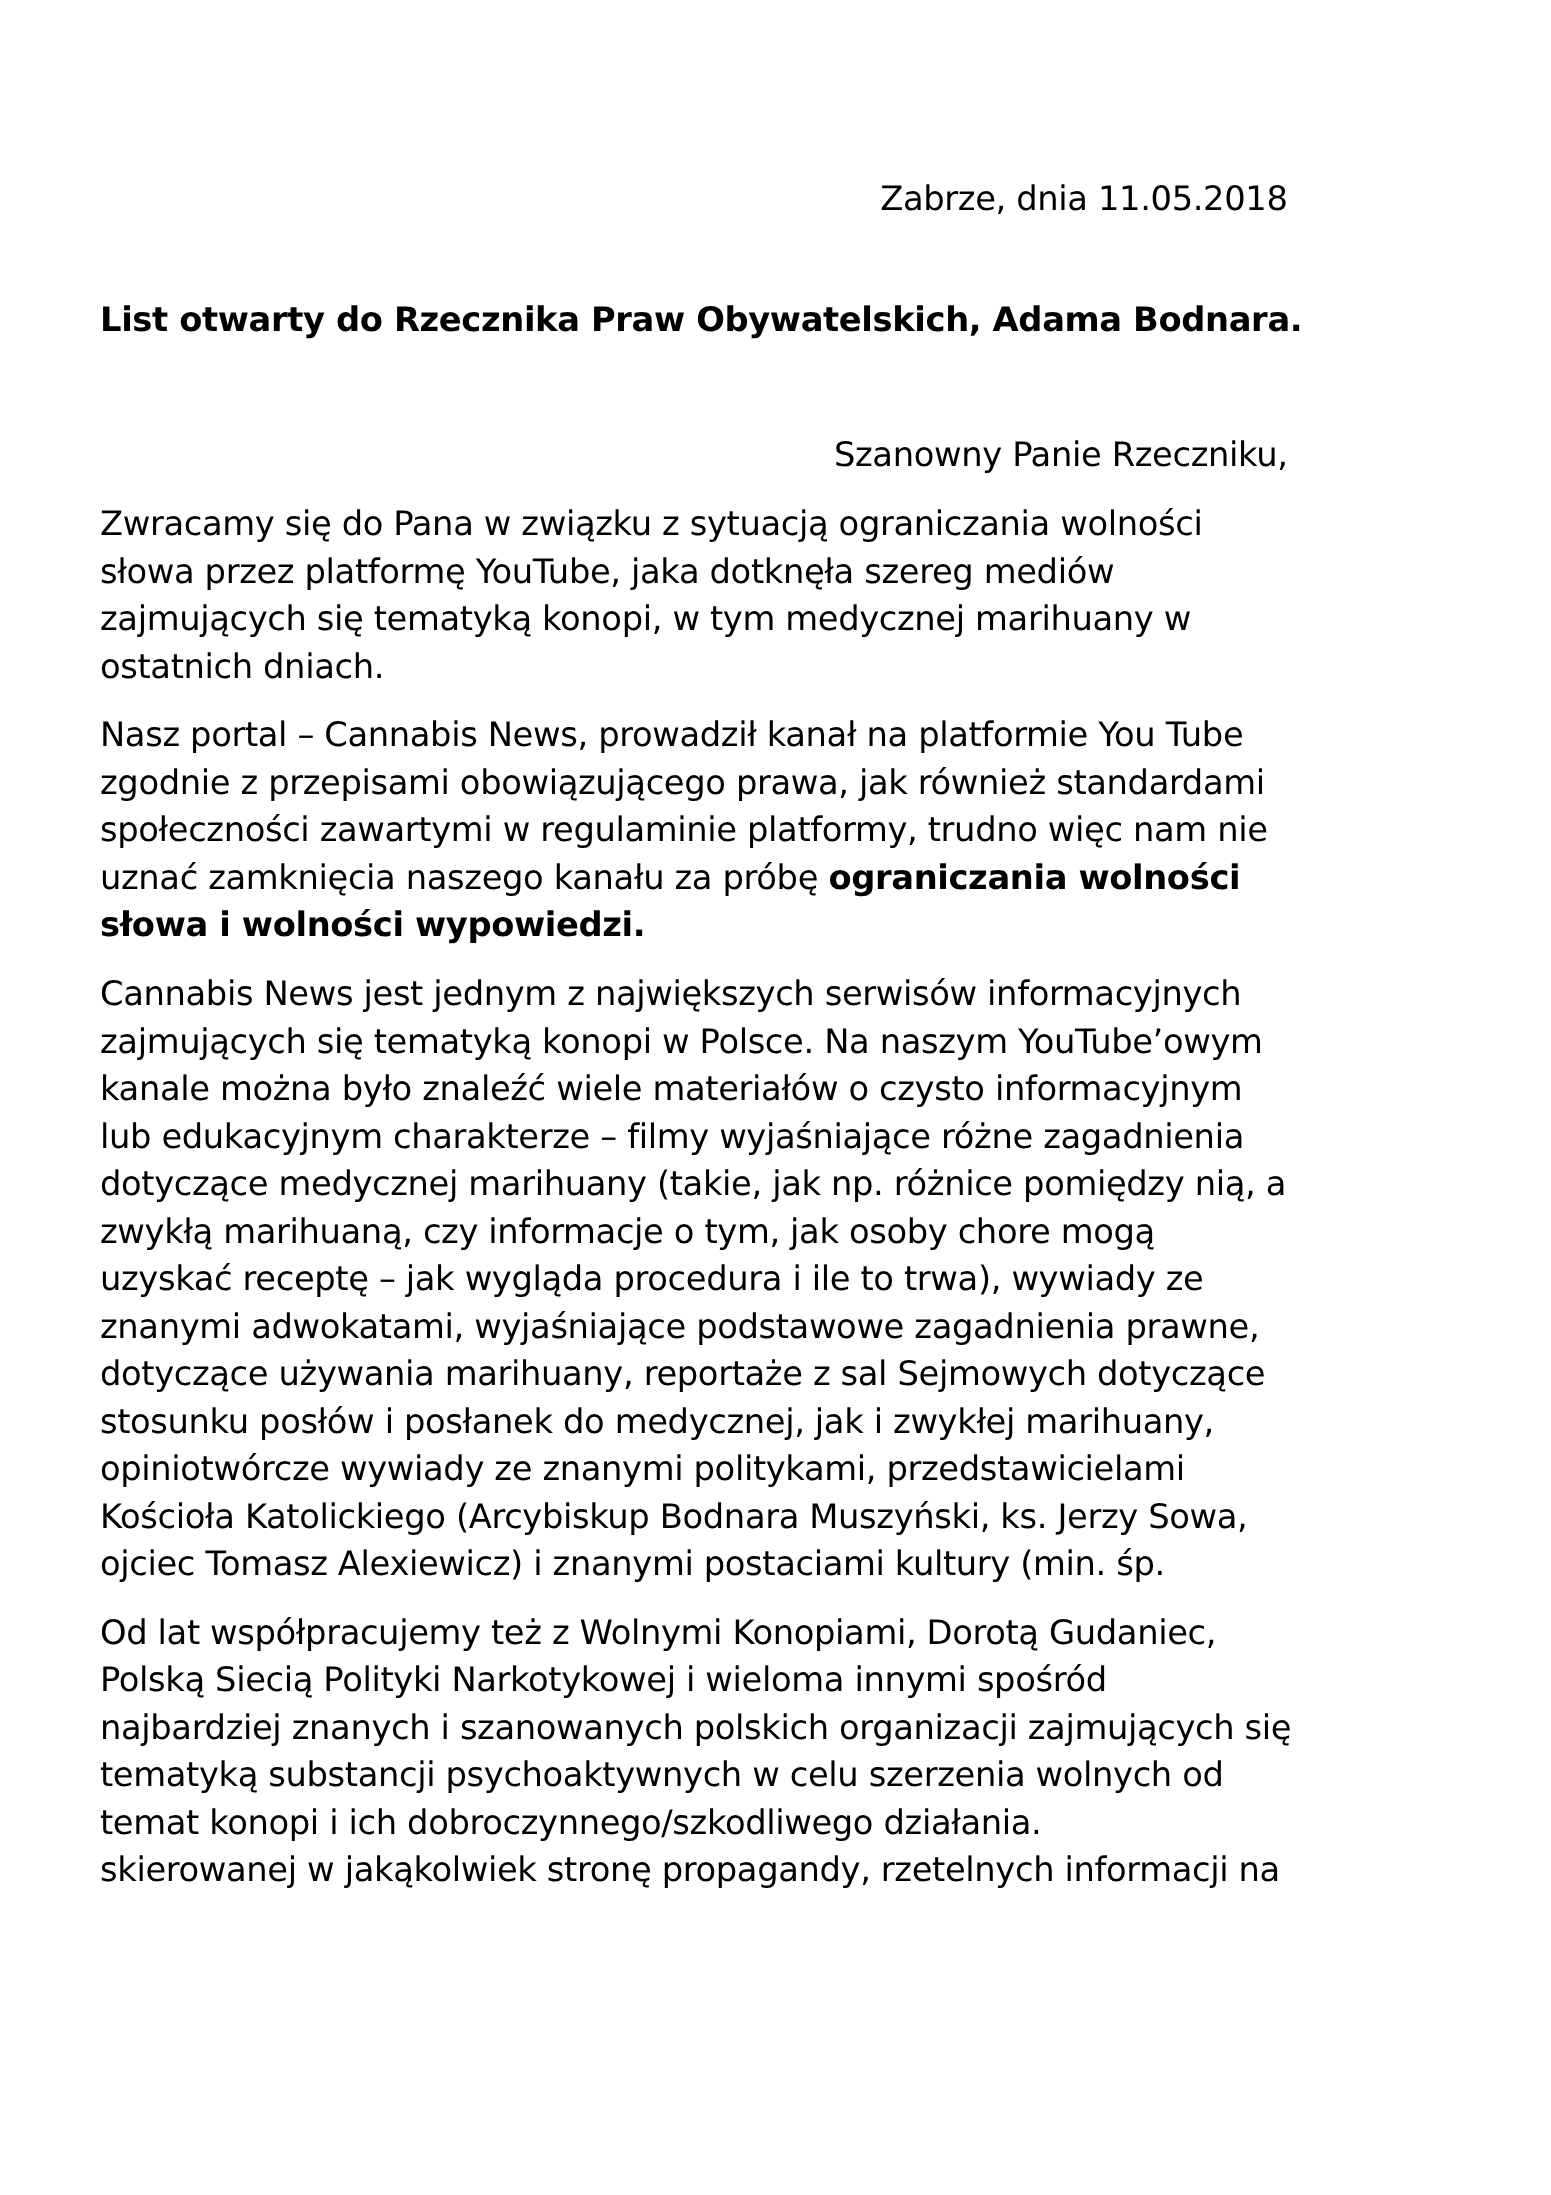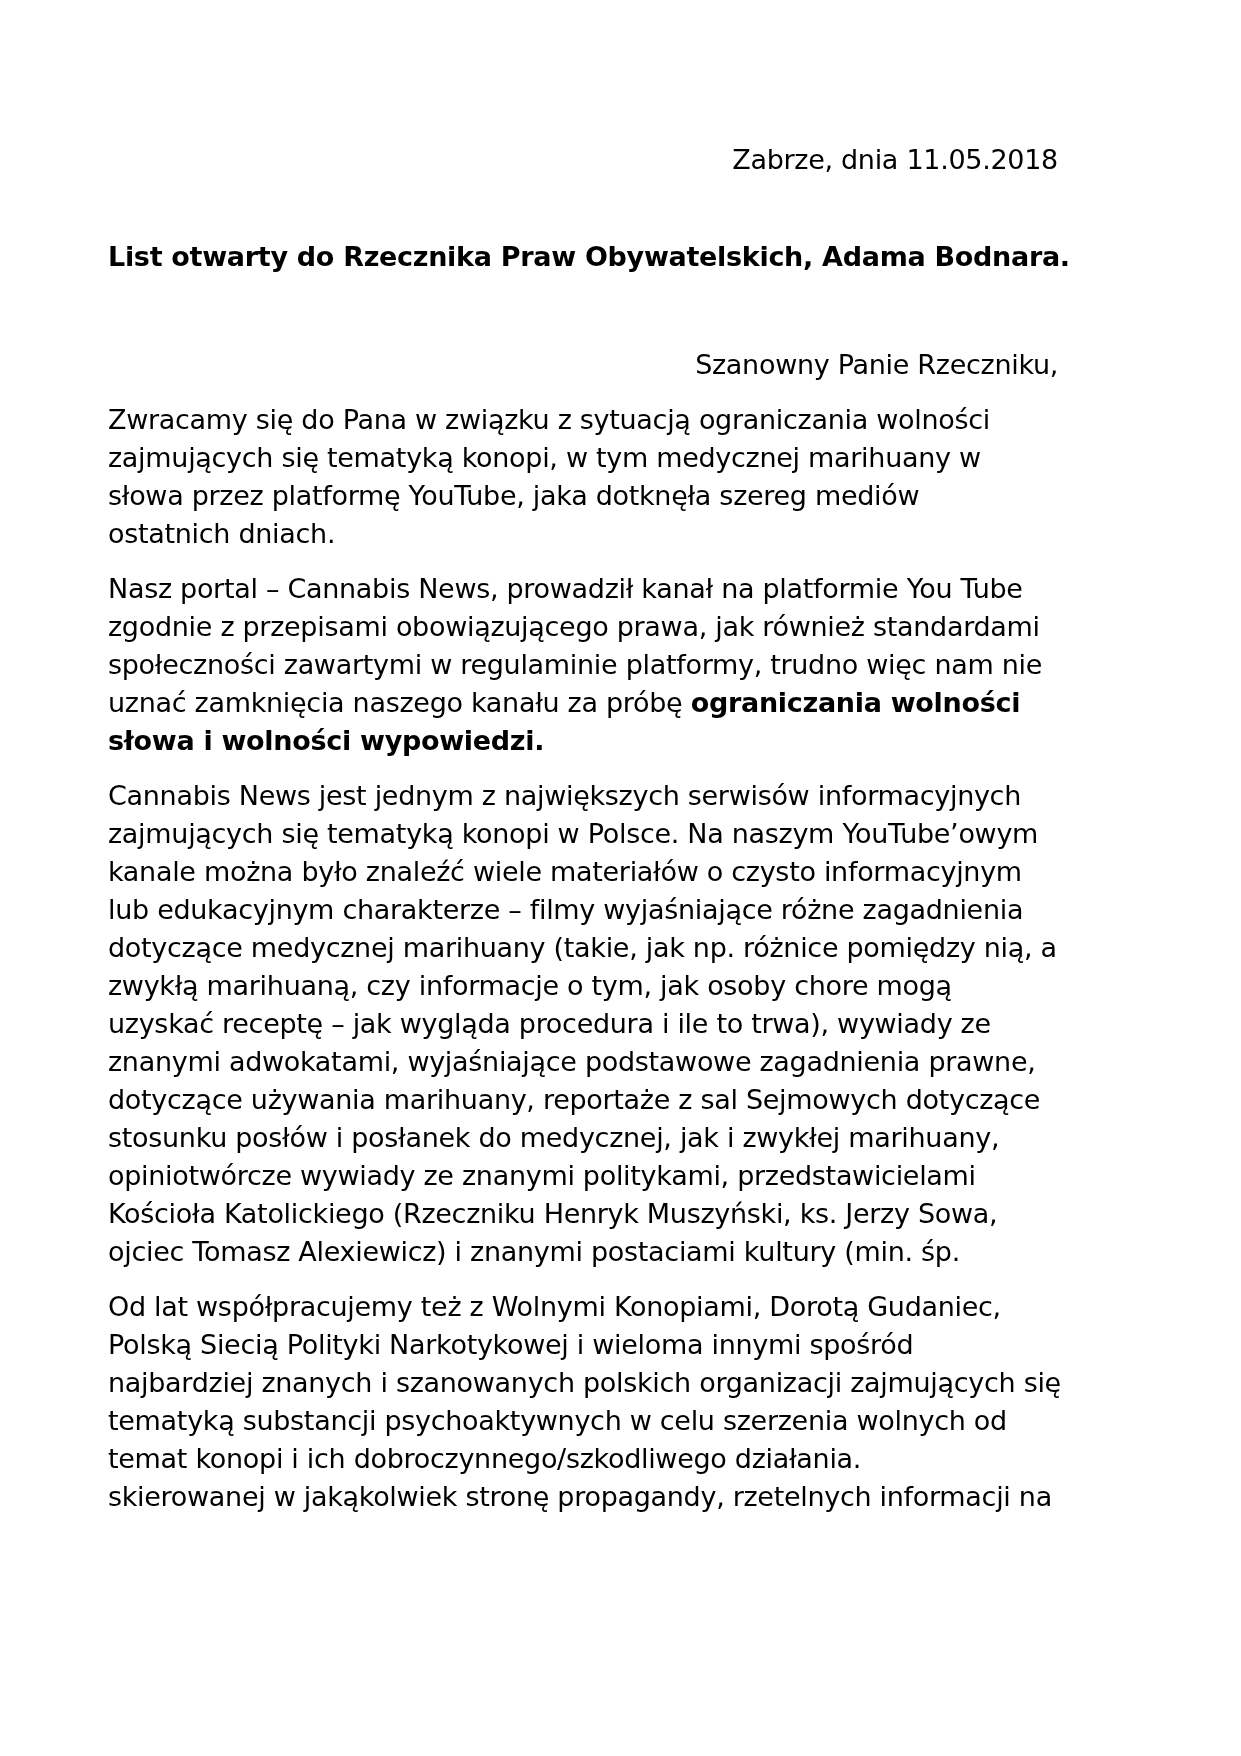--- a/index.html
+++ b/index.html
@@ -16,21 +16,20 @@
     padding-left: 80px;
     overflow: hidden;
     font-family: "DejaVu Sans", "Liberation Sans", sans-serif;
     font-size: 27px;
     line-height: 38px;
     letter-spacing: -0.3px;
     color: #000000;
   }
   .content {
     width: 950px;
-    margin-left: 28px;
   }
   .date {
     margin-top: 141px;
     text-align: right;
     white-space: nowrap;
   }
   .title {
     margin-top: 59px;
     font-weight: bold;
     font-size: 27px;
@@ -55,22 +54,22 @@
 <body>
 
 <div class="page">
   <div class="content">
     <div class="date">Zabrze, dnia 11.05.2018</div>
     <div class="title">List otwarty do Rzecznika Praw Obywatelskich, Adama Bodnara.</div>
     <div class="salutation">Szanowny Panie Rzeczniku,</div>
     <div id="letter-body">
         <div class="paragraph">
           <div class="line"><span>Zwracamy się do Pana w związku z sytuacją ograniczania wolności</span></div>
+          <div class="line"><span>słowa przez platformę YouTube, jaka dotknęła szereg mediów</span></div>
           <div class="line"><span>zajmujących się tematyką konopi, w tym medycznej marihuany w</span></div>
-          <div class="line"><span>słowa przez platformę YouTube, jaka dotknęła szereg mediów</span></div>
           <div class="line"><span>ostatnich dniach.</span></div>
         </div>
         <div class="paragraph">
           <div class="line"><span>Nasz portal – Cannabis News, prowadził kanał na platformie You Tube</span></div>
           <div class="line"><span>zgodnie z przepisami obowiązującego prawa, jak również standardami</span></div>
           <div class="line"><span>społeczności zawartymi w regulaminie platformy, trudno więc nam nie</span></div>
           <div class="line"><span>uznać zamknięcia naszego kanału za próbę </span><span class="bold">ograniczania wolności</span></div>
           <div class="line"><span class="bold">słowa i wolności wypowiedzi.</span></div>
         </div>
         <div class="paragraph">
@@ -78,21 +77,21 @@
           <div class="line"><span>zajmujących się tematyką konopi w Polsce. Na naszym YouTube’owym</span></div>
           <div class="line"><span>kanale można było znaleźć wiele materiałów o czysto informacyjnym</span></div>
           <div class="line"><span>lub edukacyjnym charakterze – filmy wyjaśniające różne zagadnienia</span></div>
           <div class="line"><span>dotyczące medycznej marihuany (takie, jak np. różnice pomiędzy nią, a</span></div>
           <div class="line"><span>zwykłą marihuaną, czy informacje o tym, jak osoby chore mogą</span></div>
           <div class="line"><span>uzyskać receptę – jak wygląda procedura i ile to trwa), wywiady ze</span></div>
           <div class="line"><span>znanymi adwokatami, wyjaśniające podstawowe zagadnienia prawne,</span></div>
           <div class="line"><span>dotyczące używania marihuany, reportaże z sal Sejmowych dotyczące</span></div>
           <div class="line"><span>stosunku posłów i posłanek do medycznej, jak i zwykłej marihuany,</span></div>
           <div class="line"><span>opiniotwórcze wywiady ze znanymi politykami, przedstawicielami</span></div>
-          <div class="line"><span>Kościoła Katolickiego (Rzeczniku Henryk Muszyński, ks. Jerzy Sowa,</span></div>
+          <div class="line"><span>Kościoła Katolickiego (Arcybiskup Bodnara Muszyński, ks. Jerzy Sowa,</span></div>
           <div class="line"><span>ojciec Tomasz Alexiewicz) i znanymi postaciami kultury (min. śp.</span></div>
         </div>
         <div class="paragraph">
           <div class="line"><span>Od lat współpracujemy też z Wolnymi Konopiami, Dorotą Gudaniec,</span></div>
           <div class="line"><span>Polską Siecią Polityki Narkotykowej i wieloma innymi spośród</span></div>
           <div class="line"><span>najbardziej znanych i szanowanych polskich organizacji zajmujących się</span></div>
           <div class="line"><span>tematyką substancji psychoaktywnych w celu szerzenia wolnych od</span></div>
           <div class="line"><span>temat konopi i ich dobroczynnego/szkodliwego działania.</span></div>
           <div class="line"><span>skierowanej w jakąkolwiek stronę propagandy, rzetelnych informacji na</span></div>
         </div>

